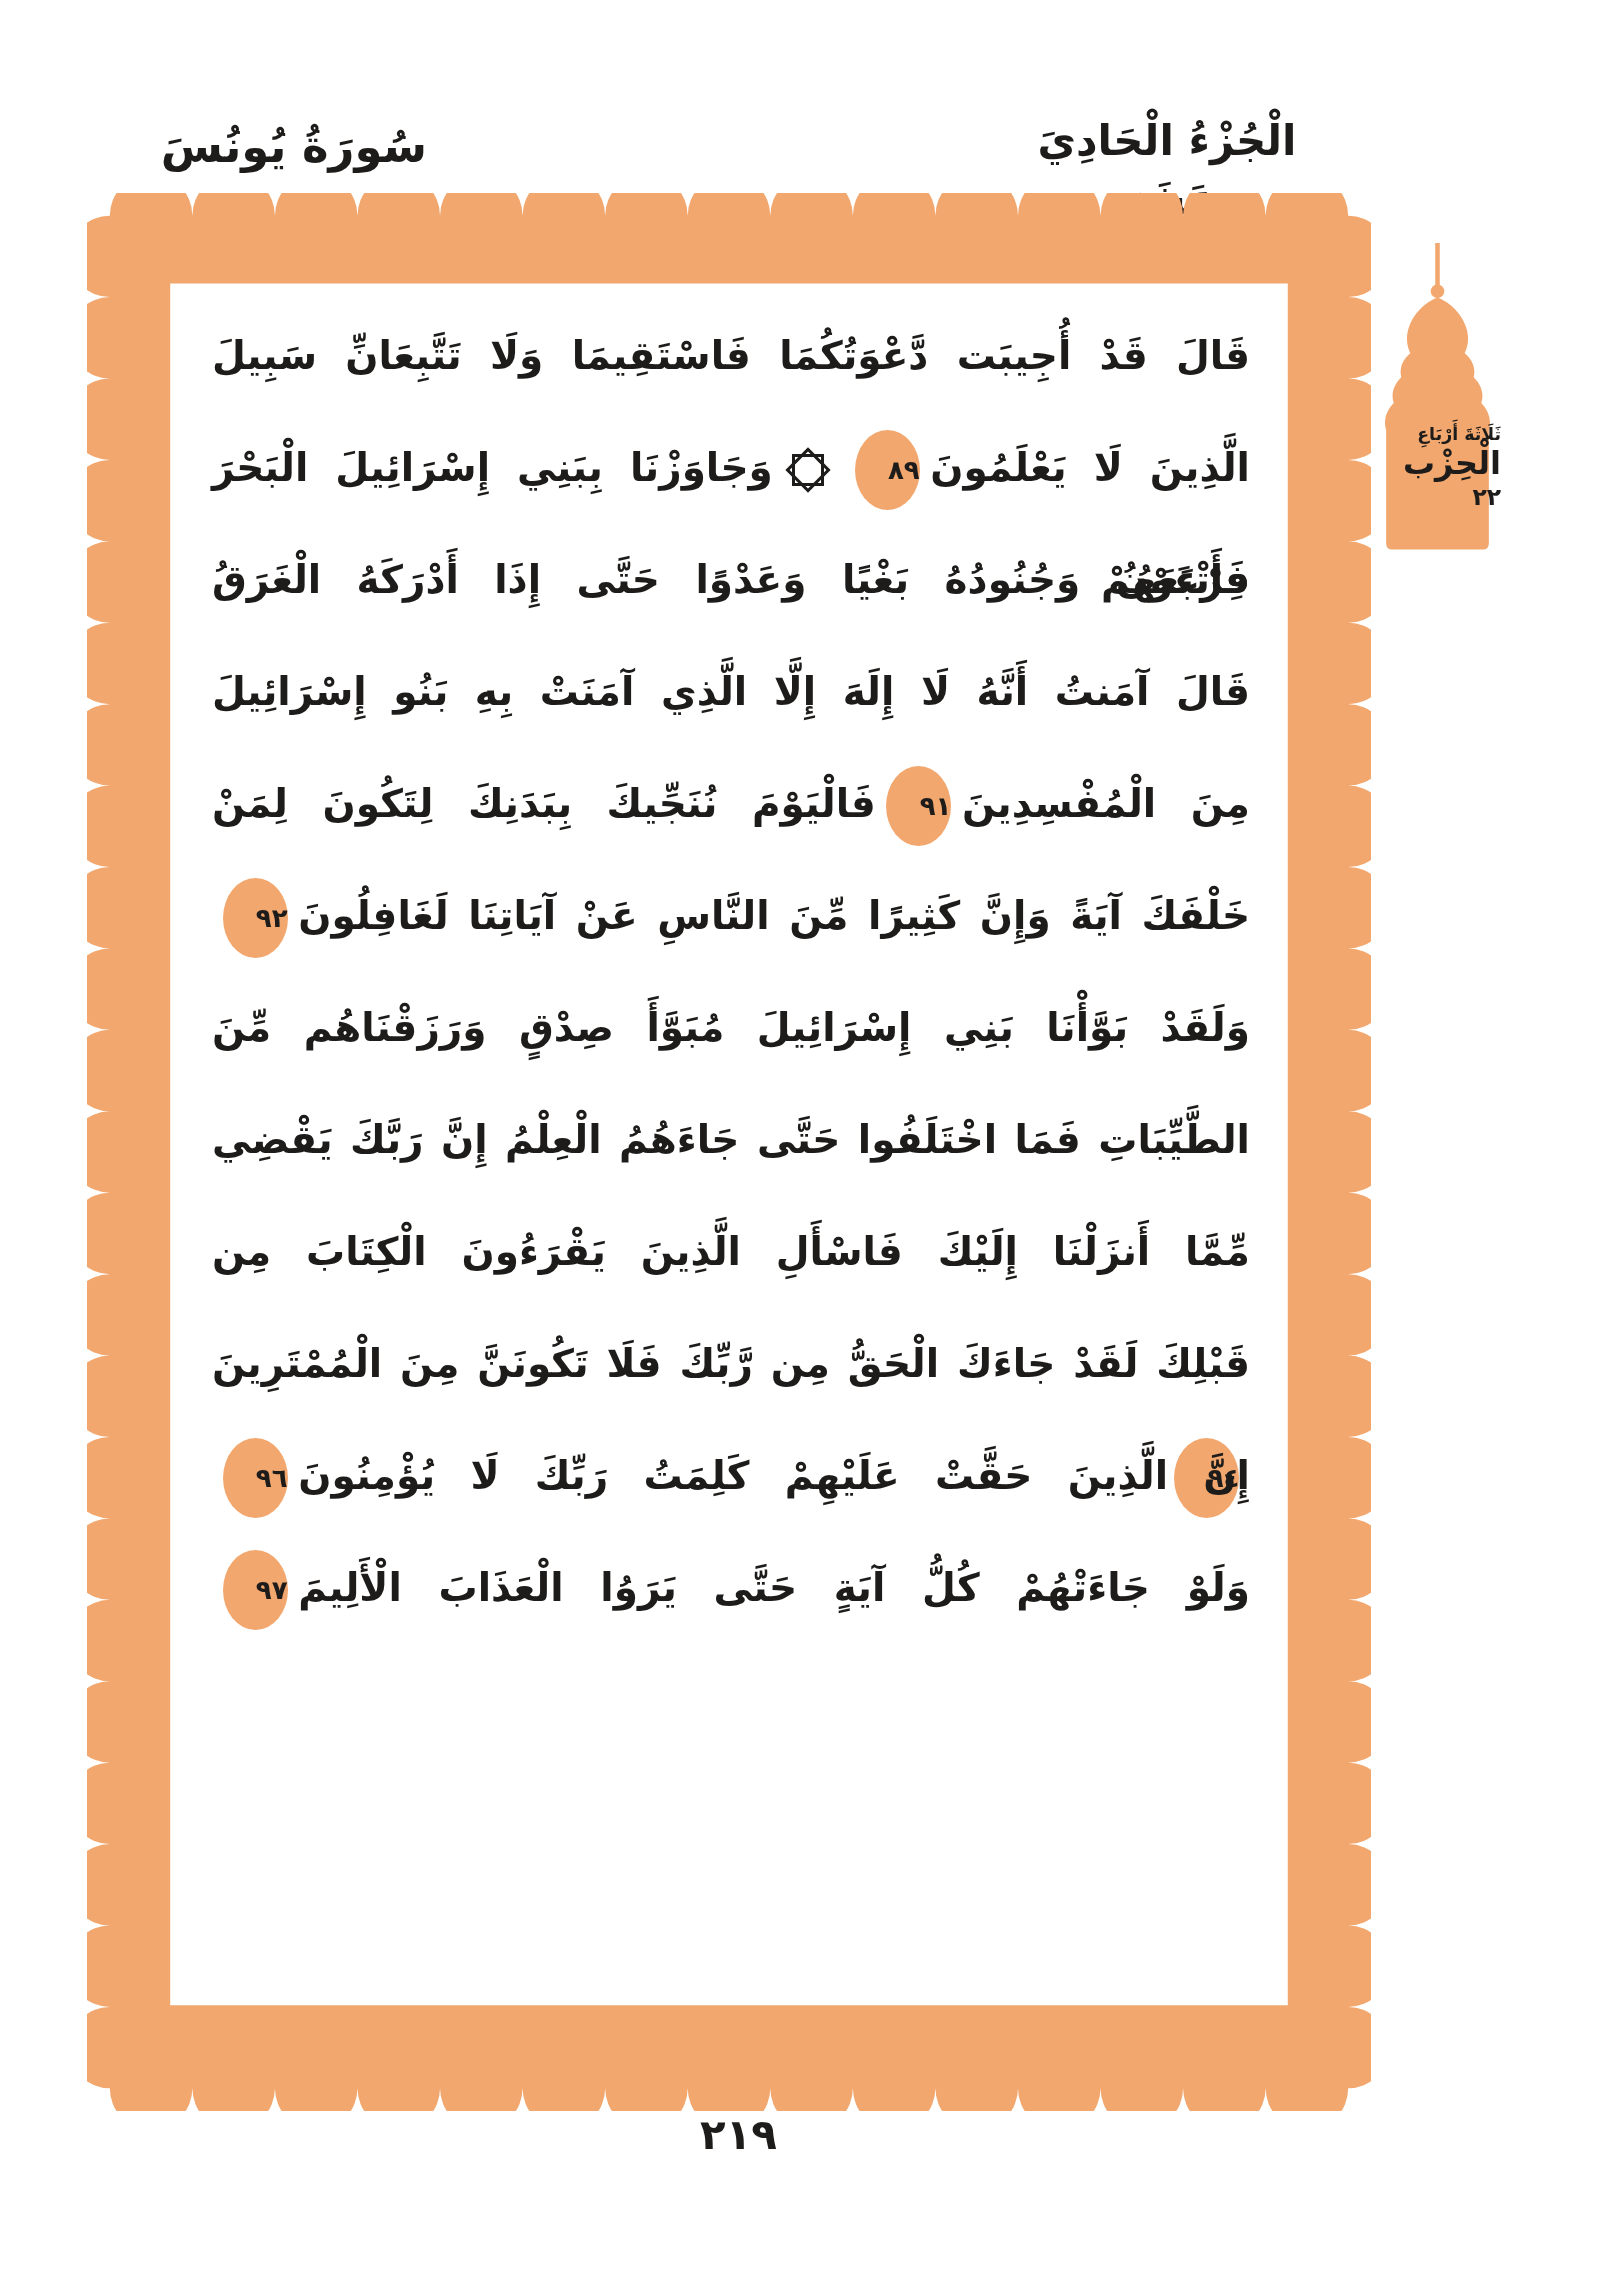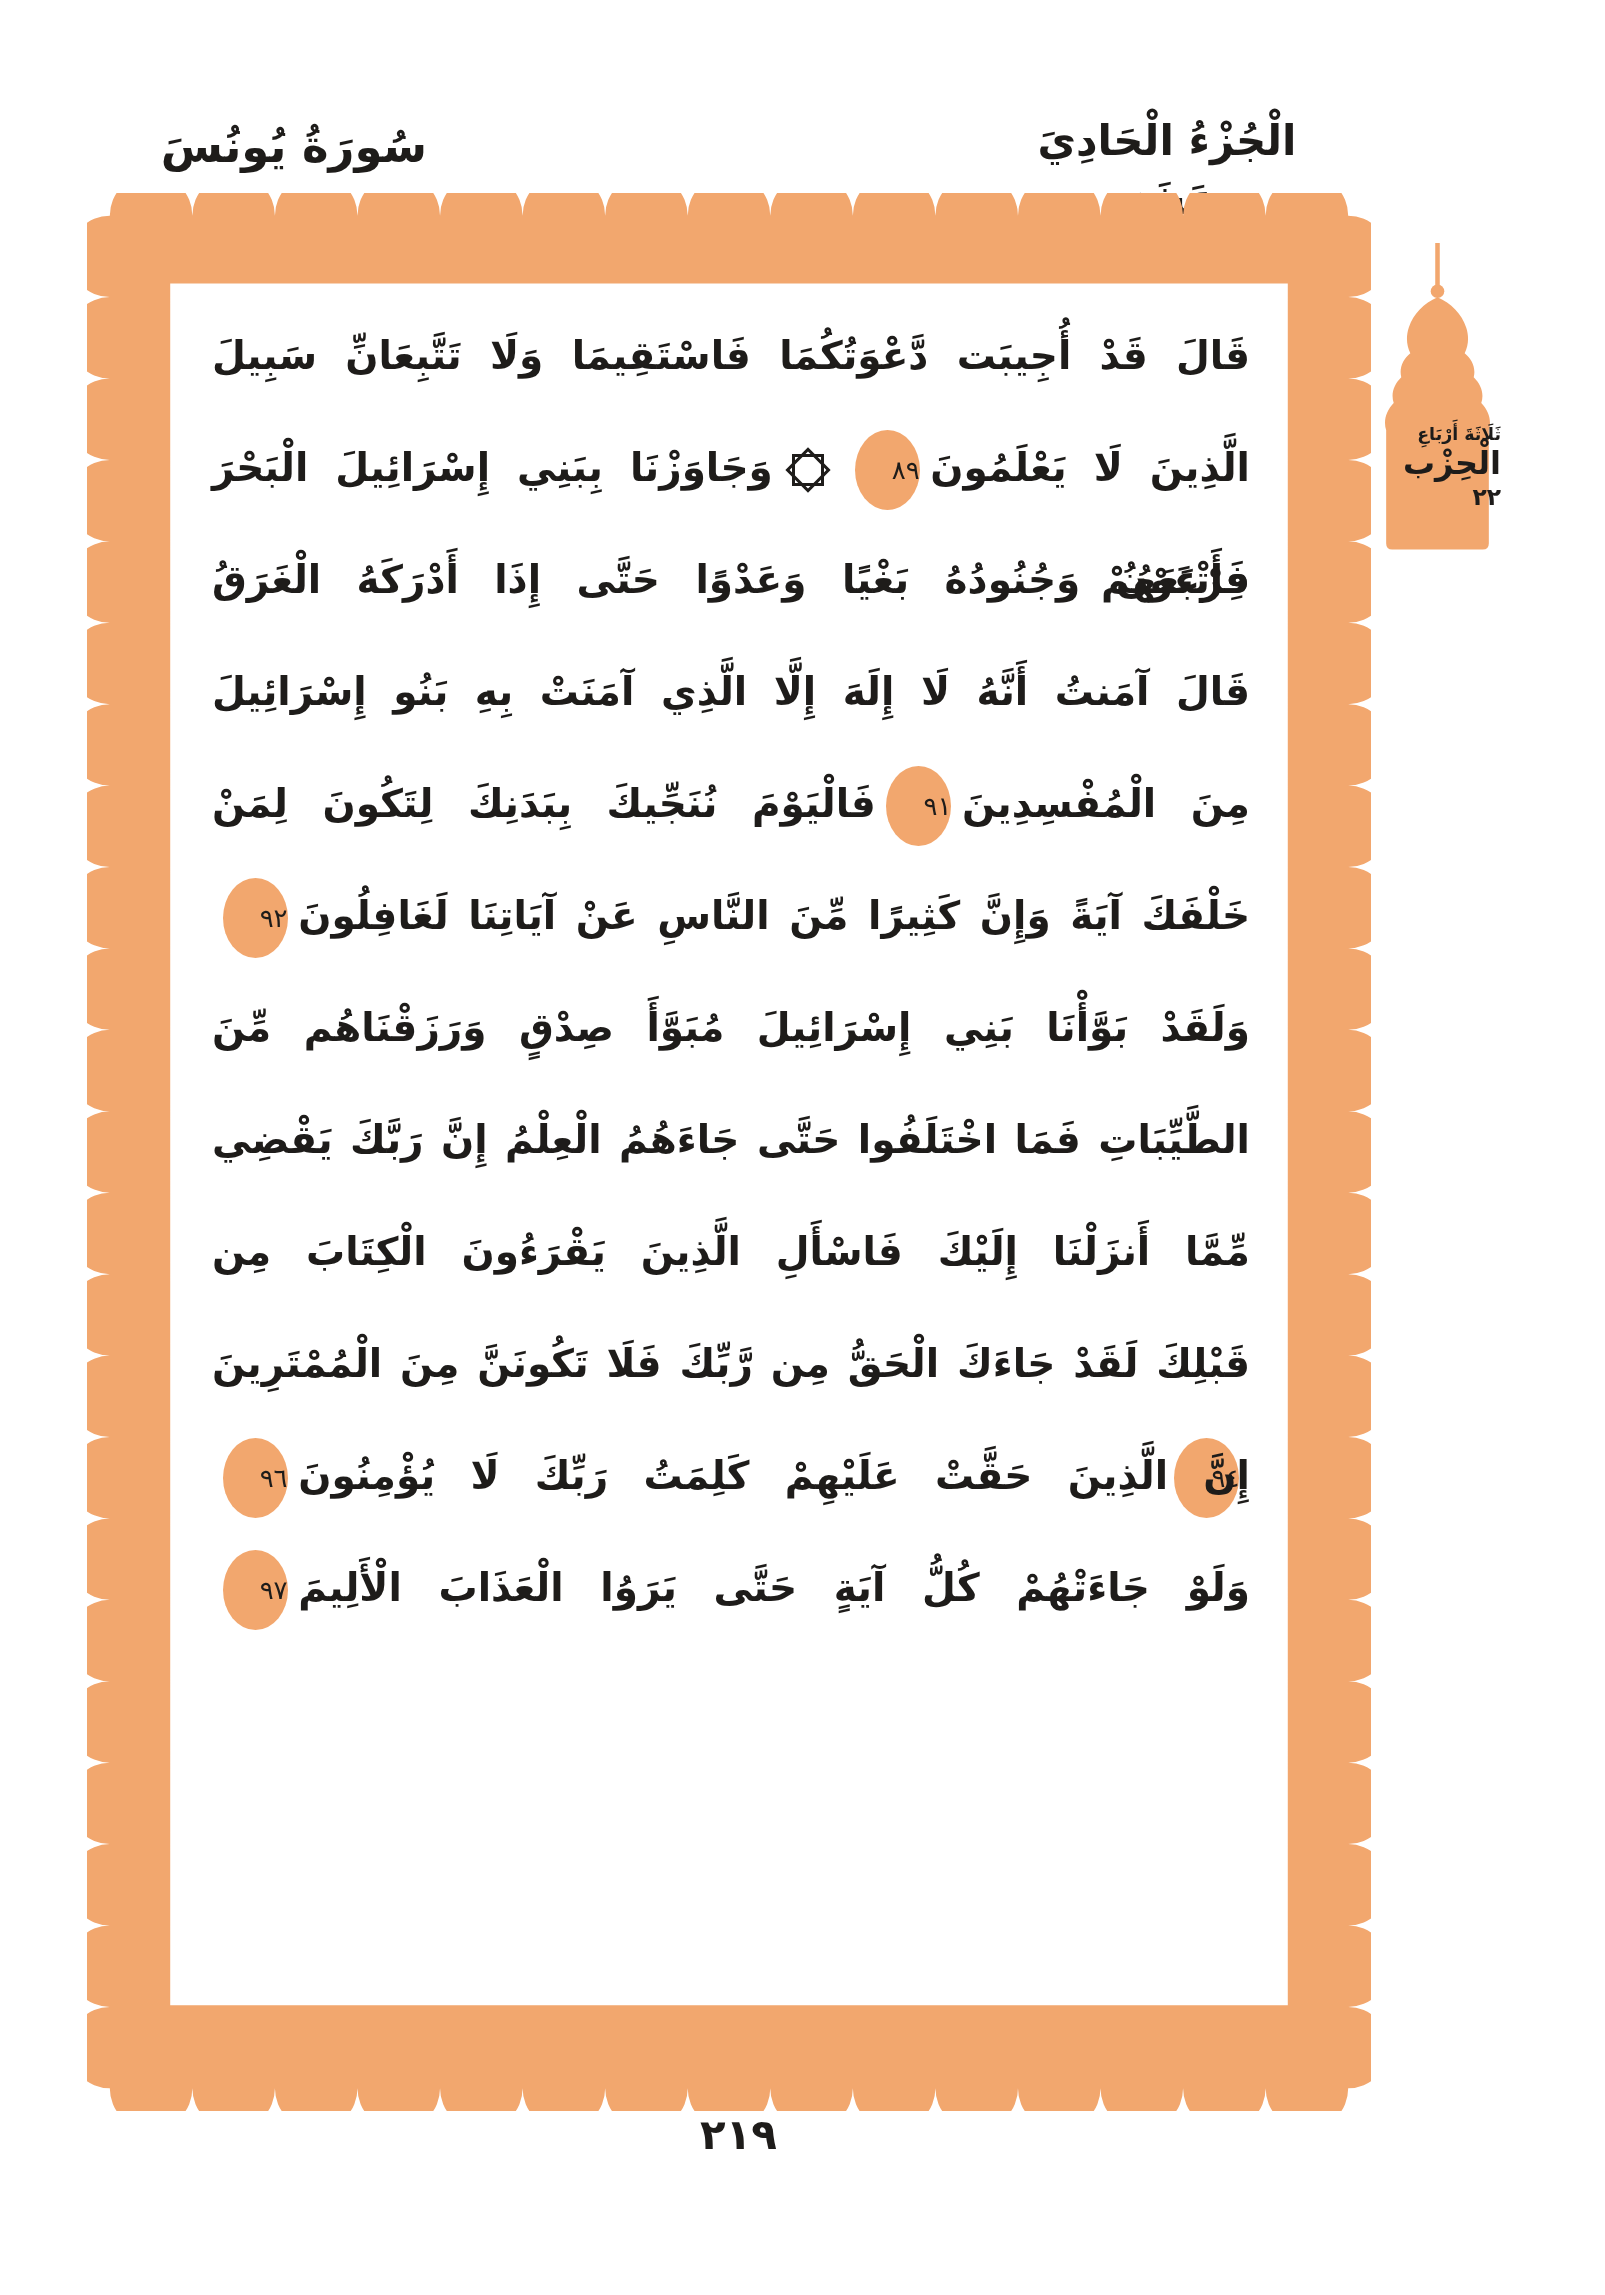--- a/index.html
+++ b/index.html
@@ -37,21 +37,21 @@
     color:var(--ink);
   }
   .qtext{white-space:normal;}
 
   
   .ayah{
     display:inline-block;width:65px;height:80px;
     background:var(--frame);border-radius:50%;
     vertical-align:middle;margin:0 10.6px;
     text-align:center;line-height:80px;
-    font-size:26px;font-weight:400;color:var(--ink);
+    font-size:26px;font-weight:700;color:var(--ink);
   }
 
   
   .rub{
     display:inline-block;width:26px;height:26px;position:relative;
     border:3px solid var(--ink);transform:rotate(45deg);
     vertical-align:middle;margin:0 19.6px 0 19.6px;
   }
   .rub span{
     position:absolute;inset:-3px;border:3px solid var(--ink);

